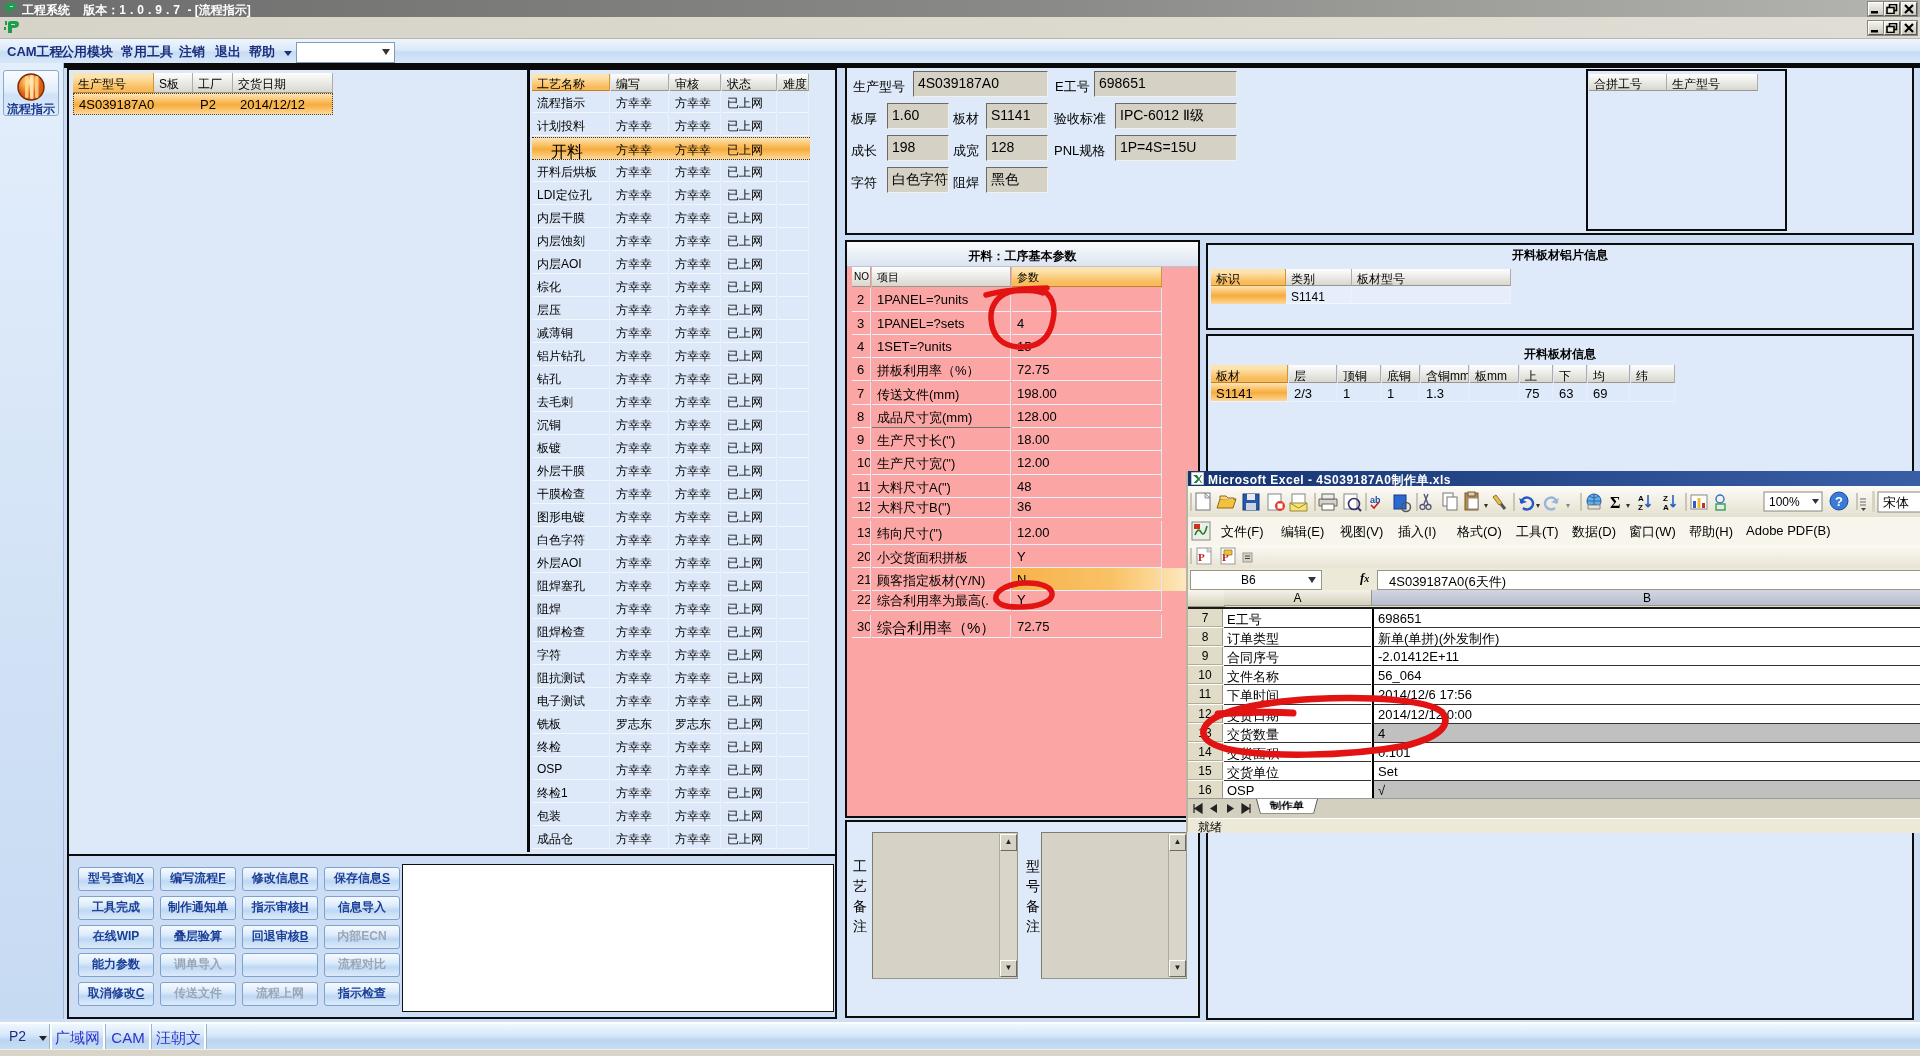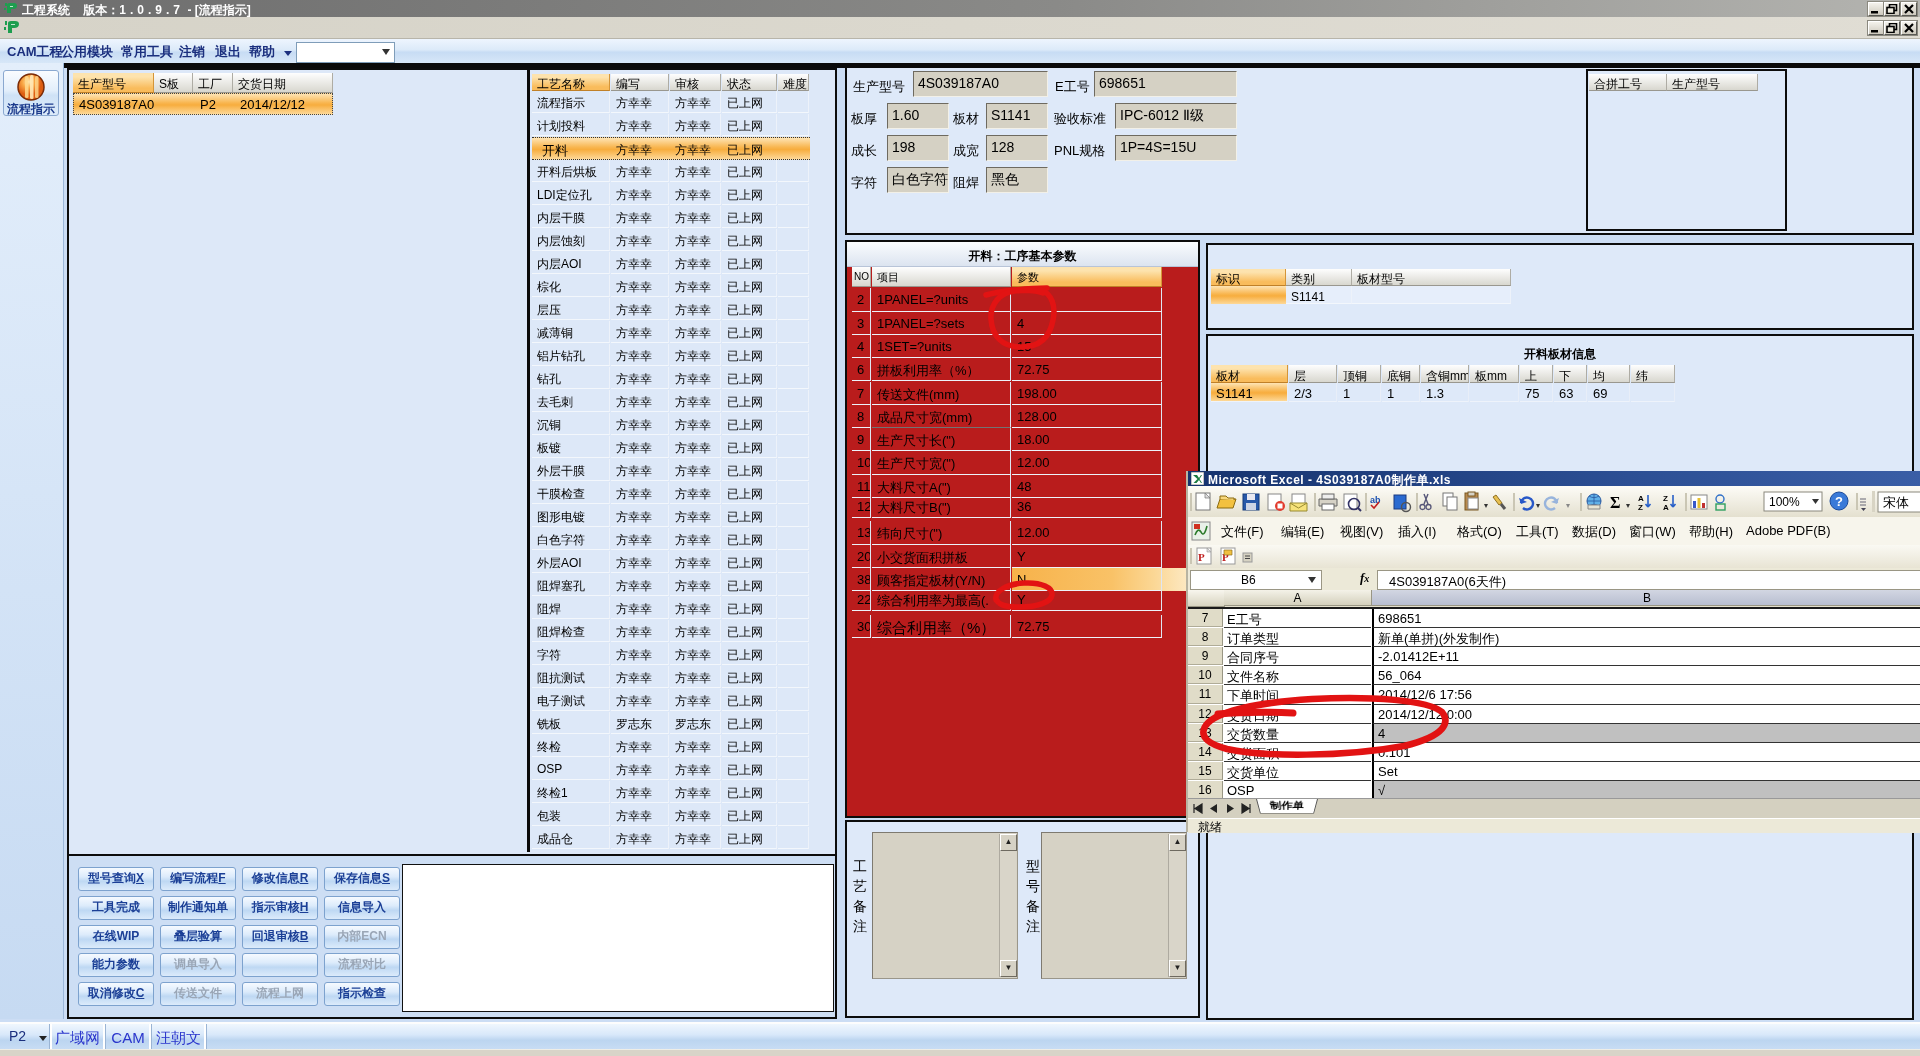--- a/index.html
+++ b/index.html
@@ -137,21 +137,21 @@
 <div class="pc2" style="left:79px;top:21px;width:58px;height:22px">方幸幸</div>
 <div class="pc2" style="left:138px;top:21px;width:51px;height:22px">方幸幸</div>
 <div class="pc2" style="left:190px;top:21px;width:55px;height:22px">已上网</div>
 <div class="pc2" style="left:246px;top:21px;width:31px;height:22px"></div>
 <div class="pc2" style="left:0px;top:44px;width:78px;height:22px">计划投料</div>
 <div class="pc2" style="left:79px;top:44px;width:58px;height:22px">方幸幸</div>
 <div class="pc2" style="left:138px;top:44px;width:51px;height:22px">方幸幸</div>
 <div class="pc2" style="left:190px;top:44px;width:55px;height:22px">已上网</div>
 <div class="pc2" style="left:246px;top:44px;width:31px;height:22px"></div>
 <div class="abs orow" style="left:0;top:67px;width:278px;height:23px;border-top:1px dotted #333;border-bottom:1px dotted #333;box-sizing:border-box"></div>
-<div class="cell" style="left:10px;top:72px;font-size:13px">开料</div>
+<div class="cell" style="left:19px;top:72px;font-size:16px">开料</div>
 <div class="cell" style="left:84px;top:72px;font-size:12px">方幸幸</div>
 <div class="cell" style="left:143px;top:72px;font-size:12px">方幸幸</div>
 <div class="cell" style="left:195px;top:72px;font-size:12px">已上网</div>
 <div class="pc2" style="left:0px;top:90px;width:78px;height:22px">开料后烘板</div>
 <div class="pc2" style="left:79px;top:90px;width:58px;height:22px">方幸幸</div>
 <div class="pc2" style="left:138px;top:90px;width:51px;height:22px">方幸幸</div>
 <div class="pc2" style="left:190px;top:90px;width:55px;height:22px">已上网</div>
 <div class="pc2" style="left:246px;top:90px;width:31px;height:22px"></div>
 <div class="pc2" style="left:0px;top:113px;width:78px;height:22px">LDI定位孔</div>
 <div class="pc2" style="left:79px;top:113px;width:58px;height:22px">方幸幸</div>
@@ -326,21 +326,21 @@
   <div class="finput" style="left:40px;top:99px;width:62px;height:26px">白色字符</div>
   <span class="flabel" style="left:106px;top:106px">阻焊</span>
   <div class="finput" style="left:139px;top:99px;width:62px;height:26px">黑色</div>
 
   <div class="abs" style="left:739px;top:1px;width:197px;height:158px;border:2px solid #0c0c0c;background:#dee9f9">
     <div class="cell ghdr" style="left:1px;top:3px;width:78px;height:17px;padding:2px 0 0 5px;box-sizing:border-box">合拼工号</div>
     <div class="cell ghdr" style="left:79px;top:3px;width:91px;height:17px;padding:2px 0 0 5px;box-sizing:border-box">生产型号</div>
   </div>
 </div>
 
-<div class="panel" style="left:845px;top:240px;width:351px;height:574px;background:#b91c1c">
+<div class="panel" style="left:845px;top:240px;width:351px;height:574px;background:#fca5a5">
   <div class="abs" style="left:0;top:0;width:351px;height:25px;background:linear-gradient(#fafcfe,#dce4f0);border-bottom:1px solid #b8c4d8;text-align:center;font-size:12px;font-weight:bold;color:#000;padding-top:6px;box-sizing:border-box">开料：工序基本参数</div>
   <div id="paramtable">
 <div class="cell ghdr" style="left:5px;top:25px;width:19px;height:20px;padding:4px 0 0 2px;box-sizing:border-box;font-size:10px">NO</div>
 <div class="cell ghdr" style="left:25px;top:25px;width:139px;height:20px;padding:3px 0 0 5px;box-sizing:border-box;font-size:11px">项目</div>
 <div class="cell ohdr" style="left:165px;top:25px;width:150px;height:20px;padding:3px 0 0 5px;box-sizing:border-box;font-size:11px">参数</div>
 <div class="abs" style="left:5px;top:46.3px;width:19px;height:23.3px;border-right:1px solid #dfe6f2;border-bottom:1px solid #edf2fa;box-sizing:border-box;font-size:13px;padding:4px 0 0 5px;overflow:hidden;white-space:nowrap">2</div>
 <div class="abs" style="left:25px;top:46.3px;width:139px;height:23.3px;border-right:1px solid #dfe6f2;border-bottom:1px solid #edf2fa;box-sizing:border-box;font-size:13px;padding:4px 0 0 5px;overflow:hidden;white-space:nowrap">1PANEL=?units</div>
 <div class="abs" style="left:165px;top:46.3px;width:150px;height:23.3px;border-right:1px solid #dfe6f2;border-bottom:1px solid #edf2fa;box-sizing:border-box;font-size:13px;padding:4px 0 0 5px;overflow:hidden;white-space:nowrap"></div>
 <div class="abs" style="left:5px;top:69.6px;width:19px;height:23.3px;border-right:1px solid #dfe6f2;border-bottom:1px solid #edf2fa;box-sizing:border-box;font-size:13px;padding:4px 0 0 5px;overflow:hidden;white-space:nowrap">3</div>
 <div class="abs" style="left:25px;top:69.6px;width:139px;height:23.3px;border-right:1px solid #dfe6f2;border-bottom:1px solid #edf2fa;box-sizing:border-box;font-size:13px;padding:4px 0 0 5px;overflow:hidden;white-space:nowrap">1PANEL=?sets</div>
@@ -369,34 +369,35 @@
 <div class="abs" style="left:5px;top:252.70000000000002px;width:19px;height:23.3px;border-right:1px solid #dfe6f2;border-bottom:1px solid #edf2fa;box-sizing:border-box;font-size:13px;padding:4px 0 0 5px;overflow:hidden;white-space:nowrap">12</div>
 <div class="abs" style="left:25px;top:252.70000000000002px;width:139px;height:23.3px;border-right:1px solid #dfe6f2;border-bottom:1px solid #edf2fa;box-sizing:border-box;font-size:13px;padding:4px 0 0 5px;overflow:hidden;white-space:nowrap">大料尺寸B(")</div>
 <div class="abs" style="left:165px;top:252.70000000000002px;width:150px;height:23.3px;border-right:1px solid #dfe6f2;border-bottom:1px solid #edf2fa;box-sizing:border-box;font-size:13px;padding:4px 0 0 5px;overflow:hidden;white-space:nowrap">36</div>
 <div class="abs" style="left:5px;top:279.3px;width:19px;height:23.3px;border-right:1px solid #dfe6f2;border-bottom:1px solid #edf2fa;box-sizing:border-box;font-size:13px;padding:4px 0 0 5px;overflow:hidden;white-space:nowrap">13</div>
 <div class="abs" style="left:25px;top:279.3px;width:139px;height:23.3px;border-right:1px solid #dfe6f2;border-bottom:1px solid #edf2fa;box-sizing:border-box;font-size:13px;padding:4px 0 0 5px;overflow:hidden;white-space:nowrap">纬向尺寸(")</div>
 <div class="abs" style="left:165px;top:279.3px;width:150px;height:23.3px;border-right:1px solid #dfe6f2;border-bottom:1px solid #edf2fa;box-sizing:border-box;font-size:13px;padding:4px 0 0 5px;overflow:hidden;white-space:nowrap">12.00</div>
 <div class="abs" style="left:5px;top:302.6px;width:19px;height:23.3px;border-right:1px solid #dfe6f2;border-bottom:1px solid #edf2fa;box-sizing:border-box;font-size:13px;padding:4px 0 0 5px;overflow:hidden;white-space:nowrap">20</div>
 <div class="abs" style="left:25px;top:302.6px;width:139px;height:23.3px;border-right:1px solid #dfe6f2;border-bottom:1px solid #edf2fa;box-sizing:border-box;font-size:13px;padding:4px 0 0 5px;overflow:hidden;white-space:nowrap">小交货面积拼板</div>
 <div class="abs" style="left:165px;top:302.6px;width:150px;height:23.3px;border-right:1px solid #dfe6f2;border-bottom:1px solid #edf2fa;box-sizing:border-box;font-size:13px;padding:4px 0 0 5px;overflow:hidden;white-space:nowrap">Y</div>
 <div class="abs" style="left:165px;top:325.9px;width:182px;height:23.3px;background:linear-gradient(90deg,#f7b24a 0%,#f9c267 55%,#fbd795 78%,#fdeccb 100%)"></div>
-<div class="abs" style="left:5px;top:325.9px;width:19px;height:23.3px;border-right:1px solid #dfe6f2;border-bottom:1px solid #edf2fa;box-sizing:border-box;font-size:13px;padding:4px 0 0 5px;overflow:hidden;white-space:nowrap">38</div>
+<div class="abs" style="left:5px;top:325.9px;width:19px;height:23.3px;border-right:1px solid #dfe6f2;border-bottom:1px solid #edf2fa;box-sizing:border-box;font-size:13px;padding:4px 0 0 5px;overflow:hidden;white-space:nowrap">21</div>
 <div class="abs" style="left:25px;top:325.9px;width:139px;height:23.3px;border-right:1px solid #dfe6f2;border-bottom:1px solid #edf2fa;box-sizing:border-box;font-size:13px;padding:4px 0 0 5px;overflow:hidden;white-space:nowrap">顾客指定板材(Y/N)</div>
 <div class="abs" style="left:165px;top:325.9px;width:150px;height:23.3px;border-right:1px solid #dfe6f2;border-bottom:1px solid #edf2fa;box-sizing:border-box;font-size:13px;padding:4px 0 0 5px;overflow:hidden;white-space:nowrap">N</div>
 <div class="abs" style="left:5px;top:345.90000000000003px;width:19px;height:23.3px;border-right:1px solid #dfe6f2;border-bottom:1px solid #edf2fa;box-sizing:border-box;font-size:13px;padding:4px 0 0 5px;overflow:hidden;white-space:nowrap">22</div>
 <div class="abs" style="left:25px;top:345.90000000000003px;width:139px;height:23.3px;border-right:1px solid #dfe6f2;border-bottom:1px solid #edf2fa;box-sizing:border-box;font-size:13px;padding:4px 0 0 5px;overflow:hidden;white-space:nowrap">综合利用率为最高(.&nbsp;&nbsp;.</div>
 <div class="abs" style="left:165px;top:345.90000000000003px;width:150px;height:23.3px;border-right:1px solid #dfe6f2;border-bottom:1px solid #edf2fa;box-sizing:border-box;font-size:13px;padding:4px 0 0 5px;overflow:hidden;white-space:nowrap">Y</div>
 <div class="abs" style="left:5px;top:372.5px;width:19px;height:23.3px;border-right:1px solid #dfe6f2;border-bottom:1px solid #edf2fa;box-sizing:border-box;font-size:13px;padding:4px 0 0 5px;overflow:hidden;white-space:nowrap">30</div>
 <div class="abs" style="left:25px;top:372.5px;width:139px;height:23.3px;border-right:1px solid #dfe6f2;border-bottom:1px solid #edf2fa;box-sizing:border-box;font-size:15px;padding:4px 0 0 5px;overflow:hidden;white-space:nowrap">综合利用率（%）</div>
 <div class="abs" style="left:165px;top:372.5px;width:150px;height:23.3px;border-right:1px solid #dfe6f2;border-bottom:1px solid #edf2fa;box-sizing:border-box;font-size:13px;padding:4px 0 0 5px;overflow:hidden;white-space:nowrap">72.75</div>
 </div>
 
 </div>
 
 <div class="panel" style="left:1206px;top:243px;width:704px;height:83px;background:#dee9f9">
+  <div class="abs" style="left:0;top:2px;width:704px;height:18px;text-align:center;font-size:12px;font-weight:bold;color:#000">开料板材铝片信息</div>
   <div class="cell ohdr" style="left:3px;top:24px;width:75px;height:17px;padding:2px 0 0 5px;box-sizing:border-box">标识</div>
   <div class="cell ghdr" style="left:78px;top:24px;width:66px;height:17px;padding:2px 0 0 5px;box-sizing:border-box">类别</div>
   <div class="cell ghdr" style="left:144px;top:24px;width:159px;height:17px;padding:2px 0 0 5px;box-sizing:border-box">板材型号</div>
   <div class="cell orow" style="left:3px;top:41px;width:75px;height:18px"></div>
   <div class="pc2" style="left:78px;top:41px;width:66px;height:18px;background:#e6eefb">S1141</div>
   <div class="pc2" style="left:144px;top:41px;width:159px;height:18px;background:#e6eefb"></div>
 </div>
 
 <div class="panel" style="left:1206px;top:334px;width:704px;height:682px;background:#dee9f9">
   <div class="abs" style="left:0;top:10px;width:704px;height:18px;text-align:center;font-size:12px;font-weight:bold;color:#000">开料板材信息</div>

